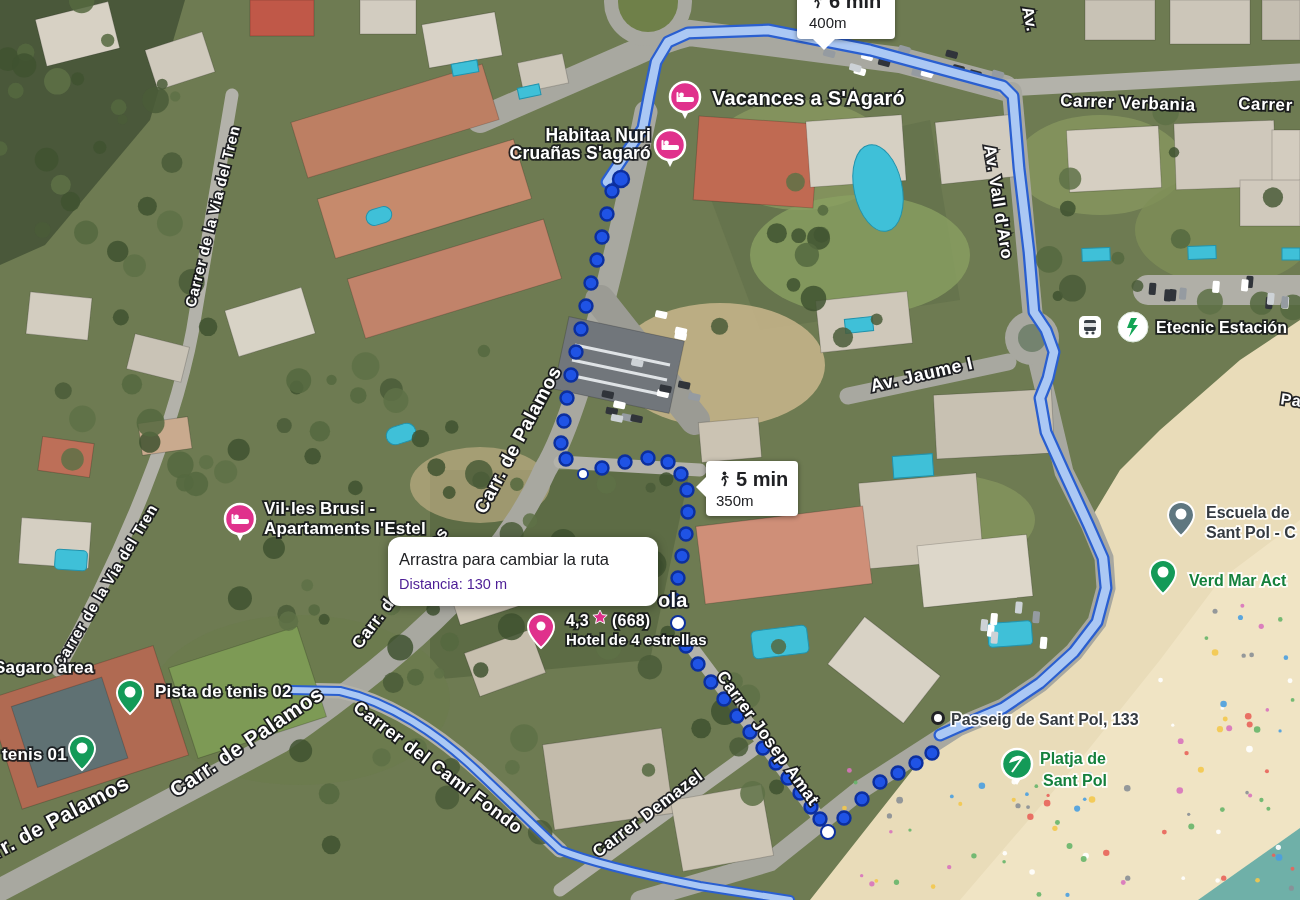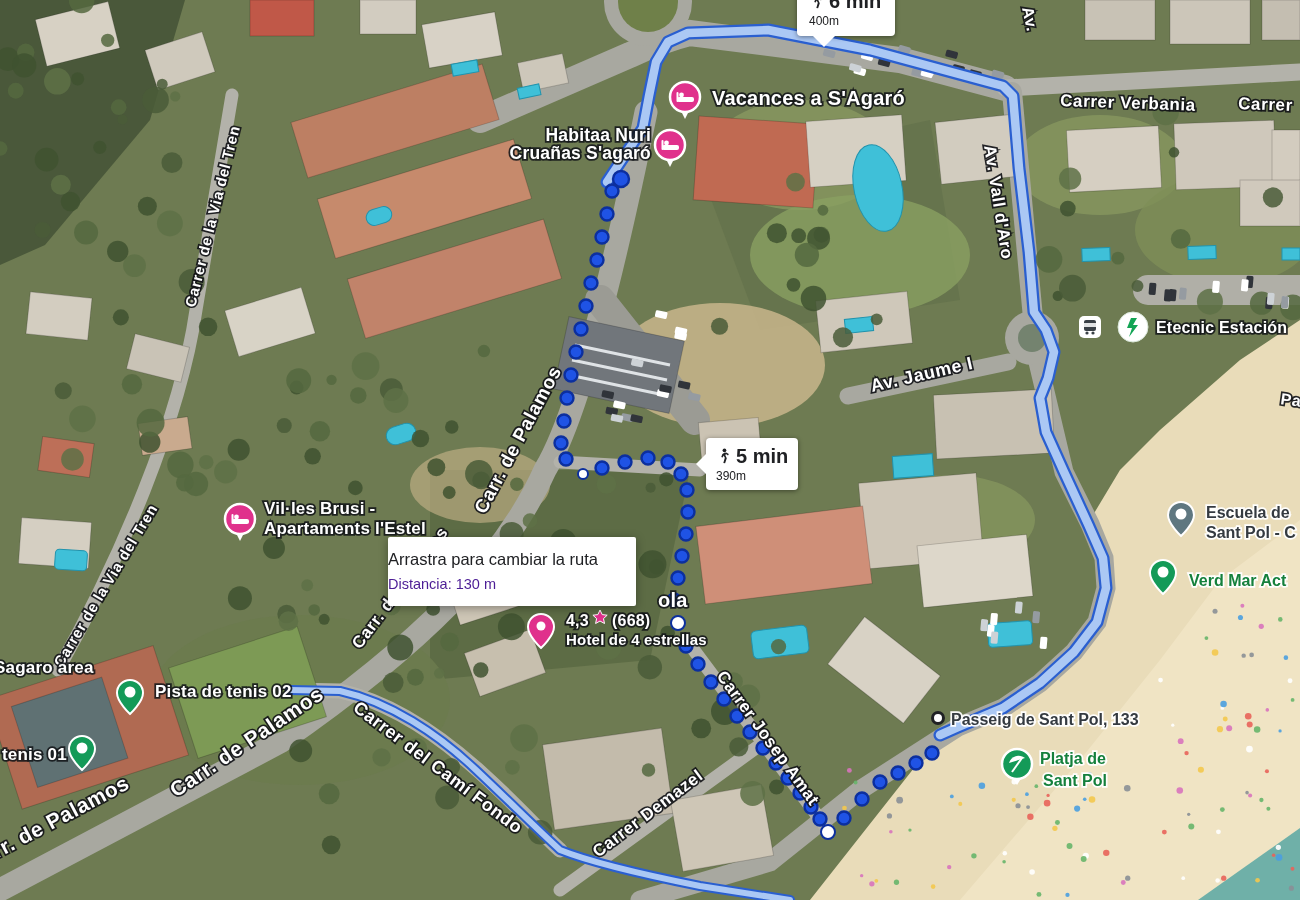--- a/index.html
+++ b/index.html
@@ -16,28 +16,28 @@
   .poi-dark{fill:#343a40;stroke:rgba(255,255,255,.95);stroke-width:3.4px;paint-order:stroke;
           font-weight:bold;}
   .poi-green{fill:#15803c;stroke:rgba(255,255,255,.95);stroke-width:3.4px;paint-order:stroke;
           font-weight:bold;}
 
   
   .tooltip{position:absolute;background:#fff;border-radius:6px;
            box-shadow:0 1px 5px rgba(0,0,0,.45);color:#202124;z-index:30;}
   .tt-row{display:flex;align-items:center;gap:5px;}
   .tt-min{font-size:20px;font-weight:bold;color:#202124;white-space:nowrap;}
-  .tt-dist{font-size:12px;color:#202124;margin-top:1px;}
+  .tt-dist{font-size:15px;color:#202124;margin-top:1px;}
   #tt-top{left:797px;top:-18px;width:76px;padding:8px 10px 8px 12px;border-radius:4px;}
   #tt-top:after{content:"";position:absolute;left:16px;bottom:-11px;
       border:11px solid transparent;border-top-color:#fff;border-bottom:0;}
-  #tt-mid{left:706px;top:438px;width:72px;padding:7px 10px;border-radius:4px;}
+  #tt-mid{left:706px;top:461px;width:72px;padding:7px 10px;border-radius:4px;}
   #tt-mid:before{content:"";position:absolute;left:-10px;top:16px;
       border:10px solid transparent;border-right-color:#fff;border-left:0;}
-  #tt-drag{left:388px;top:537px;width:248px;padding:13px 0 14px;border-radius:2px;
+  #tt-drag{left:388px;top:537px;width:248px;padding:13px 11px 14px;border-radius:12px;
       box-shadow:0 2px 10px rgba(0,0,0,.35);}
   .tt-drag-title{font-size:16.5px;color:#202124;}
   .tt-drag-sub{font-size:14.5px;color:#4c1d95;margin-top:7px;}
   .walkicon{flex:0 0 auto;}
 </style>
 </head>
 <body>
 
 <div id="stage">
 <svg id="basemap" width="1300" height="900" viewBox="0 0 1300 900">
@@ -614,20 +614,20 @@
 </div>
 
 <div class="tooltip" id="tt-mid">
   <div class="tt-row">
     <svg class="walkicon" width="15" height="17" viewBox="0 0 16 18">
           <circle cx="9" cy="2.4" r="2" fill="#202124"></circle>
           <path d="M9 5 L6.8 6.2 5.6 9.6 7.2 10 8.2 7.8 9.4 10.4 7.8 15.8 9.7 16.3 11.5 10.8 10 7.6 10.6 6.4 12.8 7.8 13.7 6.3 10.8 4.6 Z" fill="#202124"></path>
         </svg>
     <span class="tt-min">5 min</span>
   </div>
-  <div class="tt-dist">390m</div>
+  <div class="tt-dist">350m</div>
 </div>
 
 <div class="tooltip" id="tt-drag">
   <div class="tt-drag-title">Arrastra para cambiar la ruta</div>
   <div class="tt-drag-sub">Distancia: 130 m</div>
 </div>
 </div>
 
 </body></html>

